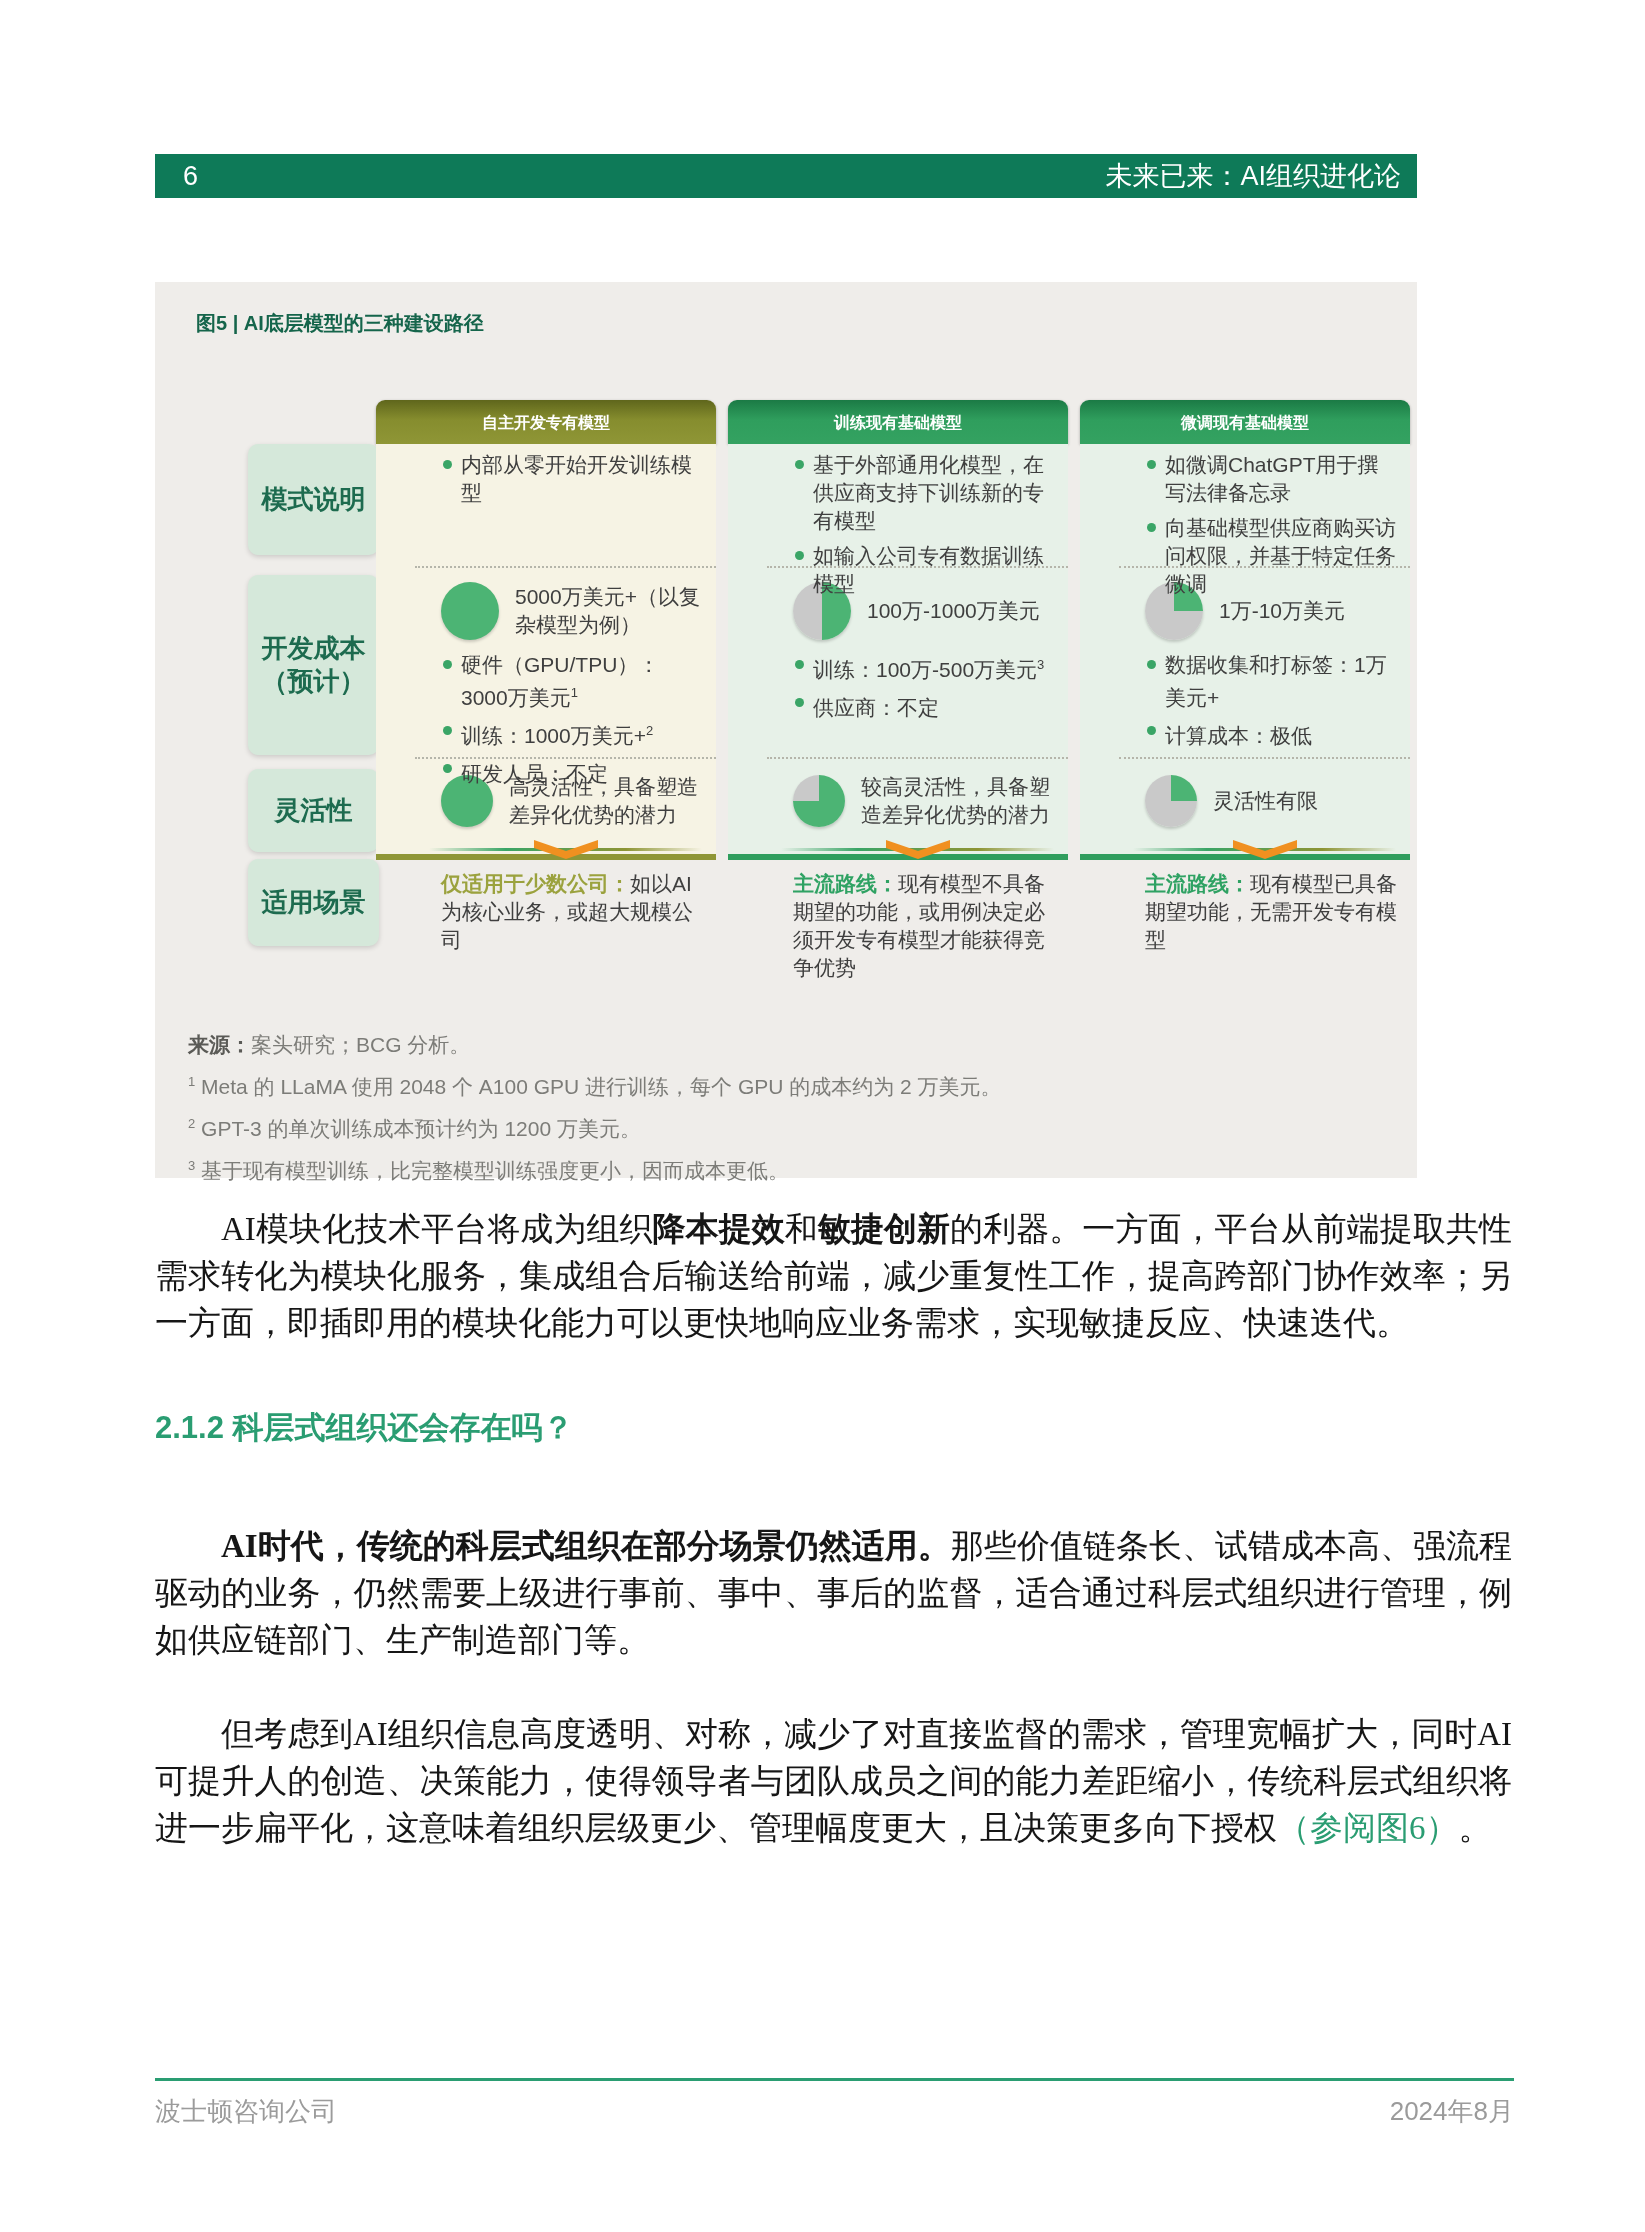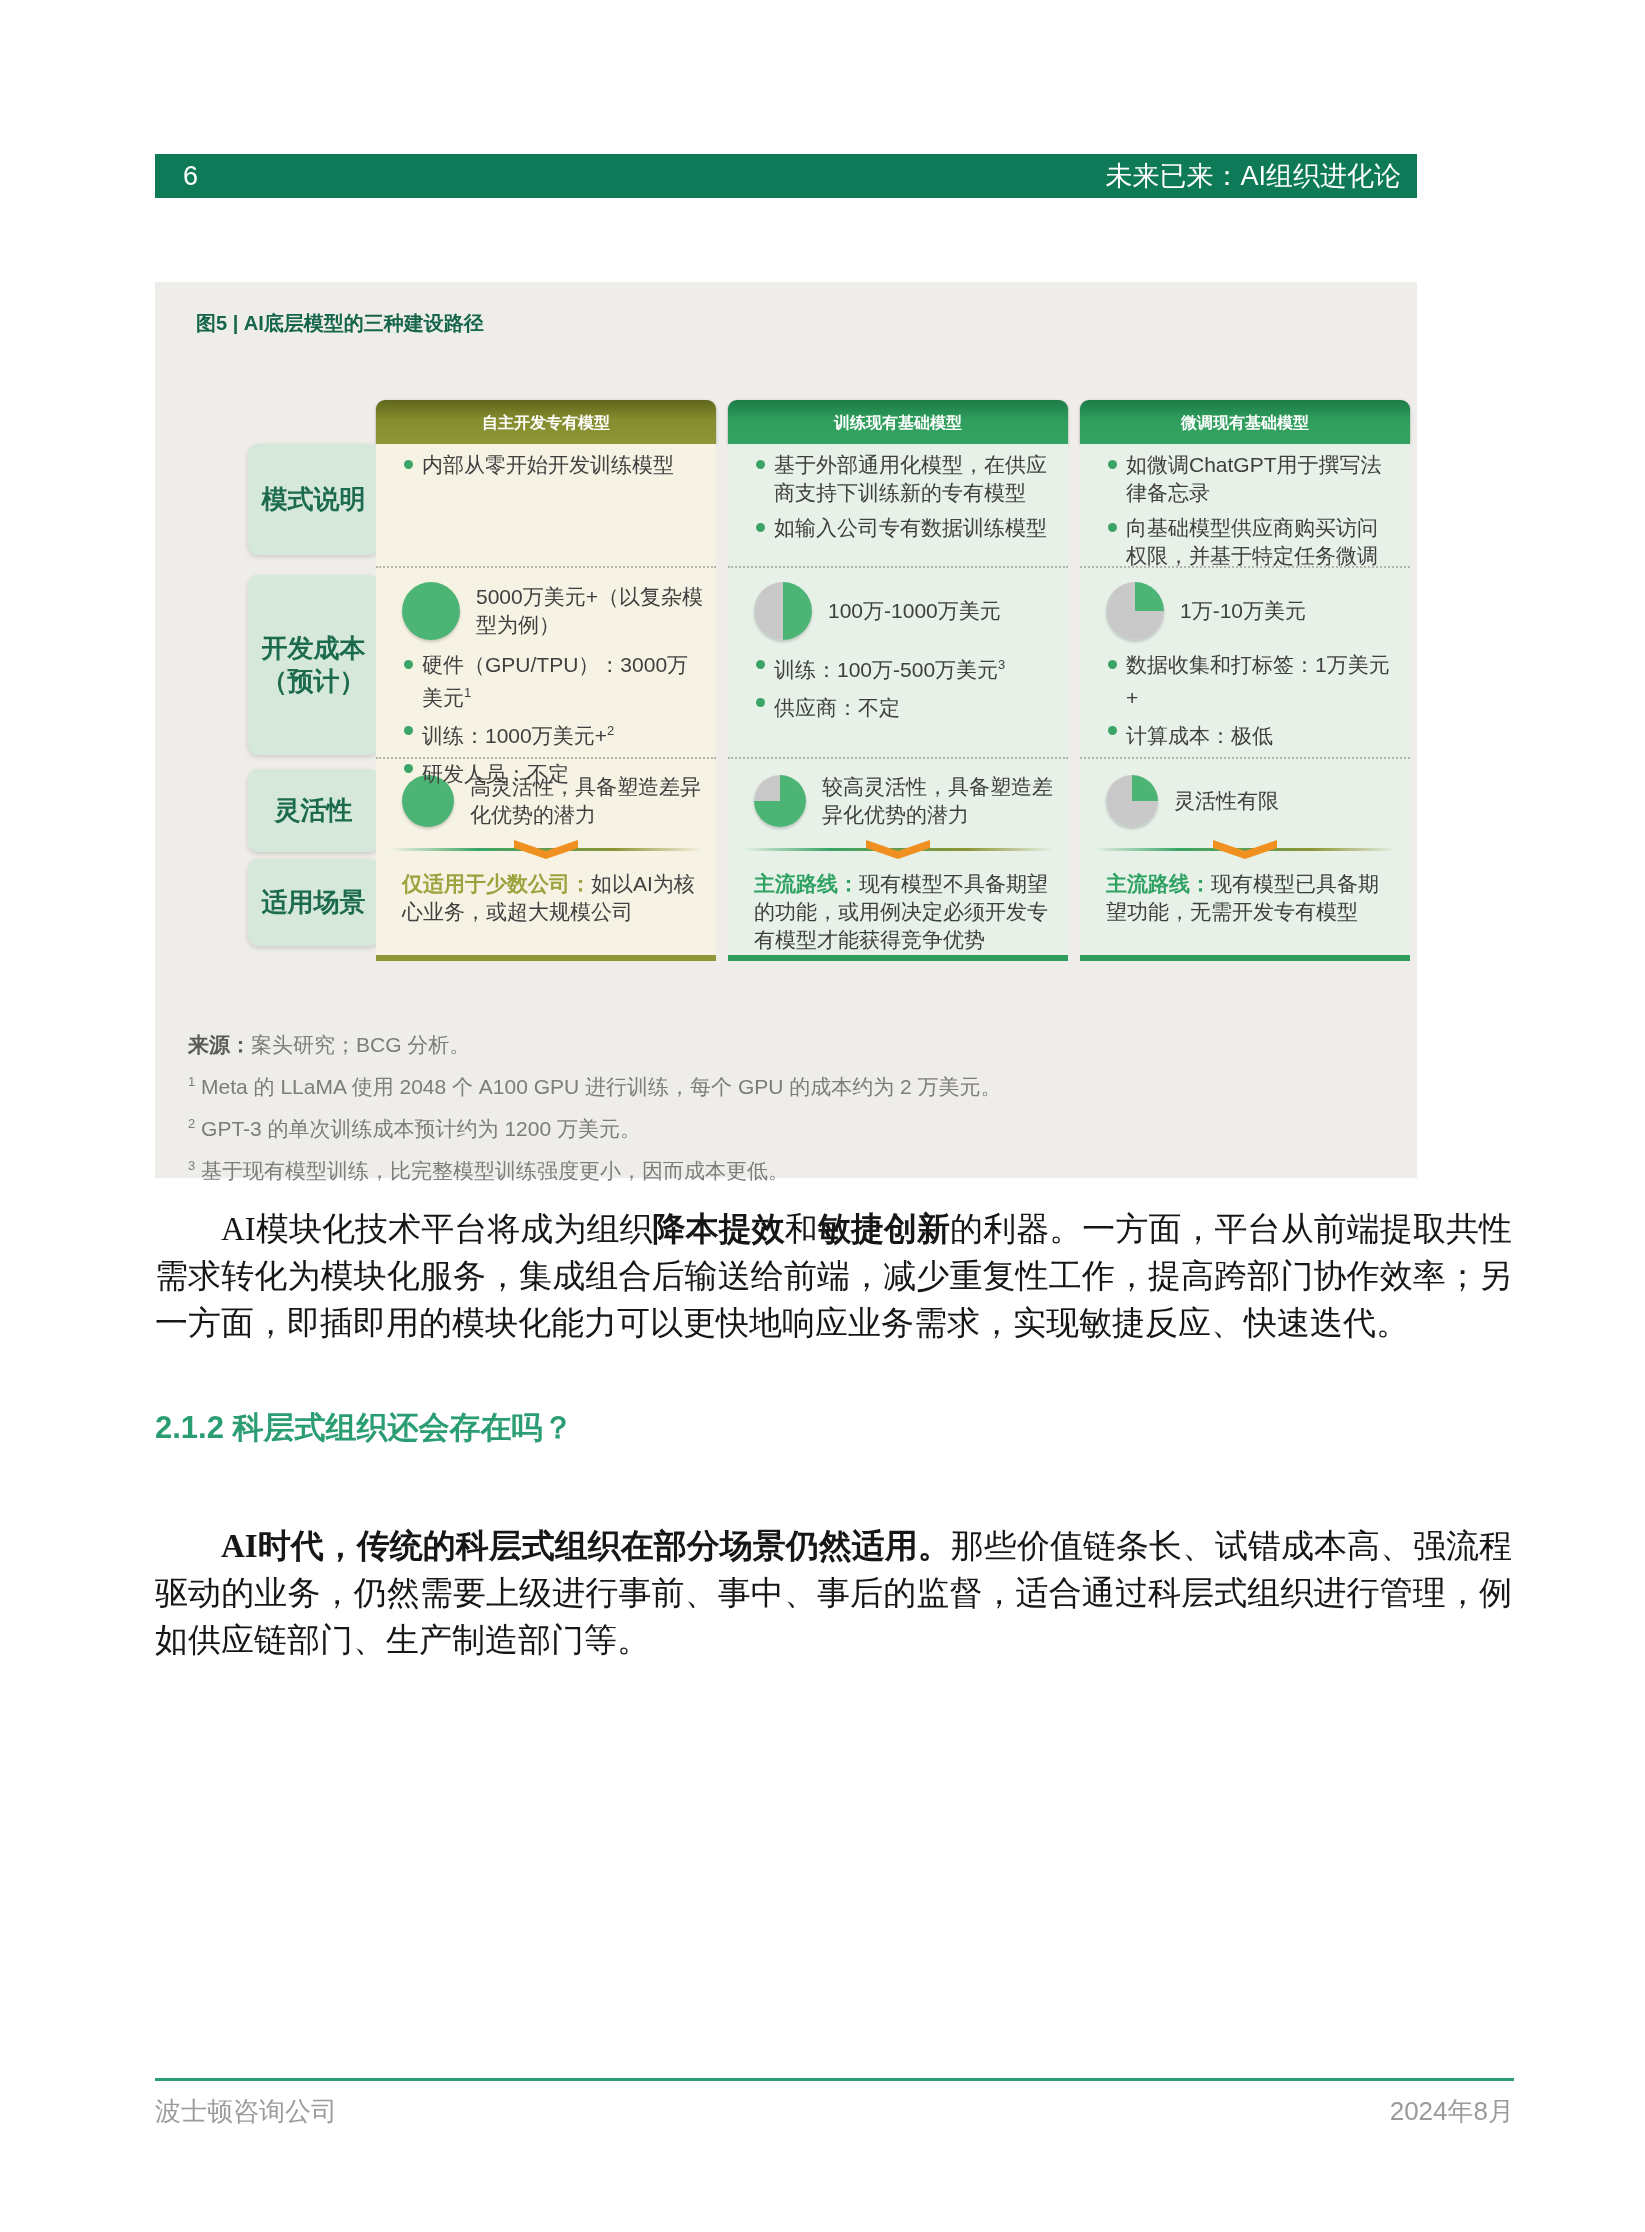--- a/index.html
+++ b/index.html
@@ -27,21 +27,21 @@
             text-align:center;line-height:33px;}
   .rl-1{top:162px;height:111px;} .rl-2{top:293px;height:180px;}
   .rl-3{top:487px;height:83px;}  .rl-4{top:577px;height:87px;}
 
   .col{position:absolute;top:118px;}
   .c1{left:221px;width:340px;} .c2{left:573px;width:340px;} .c3{left:925px;width:330px;}
   .colhead{height:44px;border-radius:9px 9px 0 0;color:#fff;font-weight:bold;font-size:16px;
            text-align:center;line-height:46px;box-shadow:0 1px 3px rgba(0,0,0,.3);}
   .colhead.olive{background:linear-gradient(180deg,#5f661c 0%,#868d2e 45%,var(--olive) 100%);}
   .colhead.green{background:linear-gradient(180deg,#1b7a45 0%,var(--green) 45%,#34a261 100%);}
-  .colbody{height:517px;box-sizing:border-box;}
+  .colbody{height:416px;box-sizing:border-box;padding-left:39px;}
   .colbody.cream{background:var(--cream);border-bottom:6px solid var(--olive);}
   .colbody.greenish{background:var(--cell-green);border-bottom:6px solid var(--green);}
 
   .cell-mode{height:124px;border-bottom:2px dotted #b5b5aa;display:flex;box-sizing:border-box;}
   .cell-mode ul{margin:auto 0;}
   .cell-cost{height:191px;border-bottom:2px dotted #b5b5aa;padding-top:12px;box-sizing:border-box;}
   .cell-flex{height:78px;box-sizing:border-box;display:flex;align-items:center;padding-top:10px;}
   .divider{position:relative;height:24px;margin:0 14px;}
   .divline{position:absolute;left:0;right:0;top:11px;height:3px;
            background:linear-gradient(90deg,rgba(58,165,102,0),#3aa566 28%,#8d9434 72%,rgba(141,148,52,0));}
@@ -223,20 +223,21 @@
       <div><sup>1</sup> <span>Meta 的 LLaMA 使用 2048 个 A100 GPU 进行训练，每个 GPU 的成本约为 2 万美元。</span></div>
       <div><sup>2</sup> <span>GPT-3 的单次训练成本预计约为 1200 万美元。</span></div>
       <div><sup>3</sup> <span>基于现有模型训练，比完整模型训练强度更小，因而成本更低。</span></div>
     </div>
   </section>
 
   <div class="textblock">
     <p class="para"><span>AI模块化技术平台将成为组织</span><b>降本提效</b><span>和</span><b>敏捷创新</b><span>的利器。一方面，平台从前端提取共性需求转化为模块化服务，集成组合后输送给前端，减少重复性工作，提高跨部门协作效率；另一方面，即插即用的模块化能力可以更快地响应业务需求，实现敏捷反应、快速迭代。</span></p>
     <h3 class="subhead">2.1.2 科层式组织还会存在吗？</h3>
     <p class="para"><b>AI时代，传统的科层式组织在部分场景仍然适用。</b><span>那些价值链条长、试错成本高、强流程驱动的业务，仍然需要上级进行事前、事中、事后的监督，适合通过科层式组织进行管理，例如供应链部门、生产制造部门等。</span></p>
+    <p class="para"><span>但考虑到AI组织信息高度透明、对称，减少了对直接监督的需求，管理宽幅扩大，同时AI可提升人的创造、决策能力，使得领导者与团队成员之间的能力差距缩小，传统科层式组织将进一步扁平化，这意味着组织层级更少、管理幅度更大，且决策更多向下授权</span><span class="figlink">（参阅图6）</span><span>。</span></p>
   </div>
 
   <div class="footer">
     <span>波士顿咨询公司</span>
     <span>2024年8月</span>
   </div>
 
 </div>
 
 

